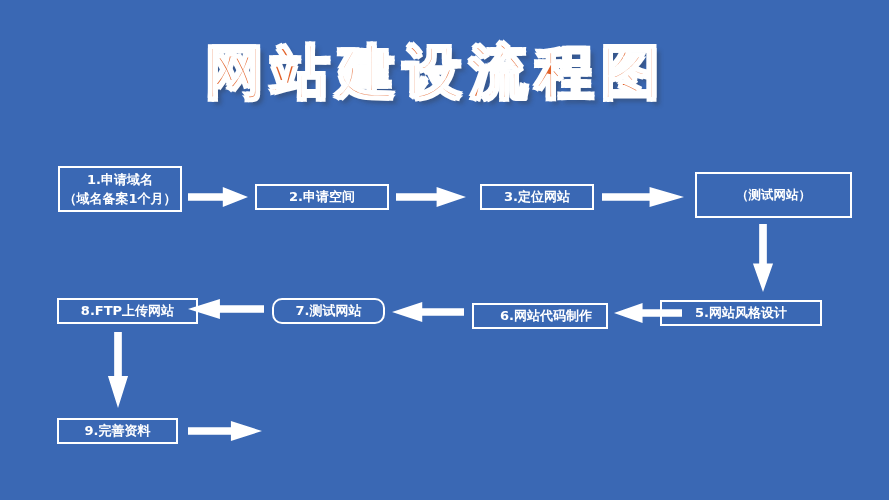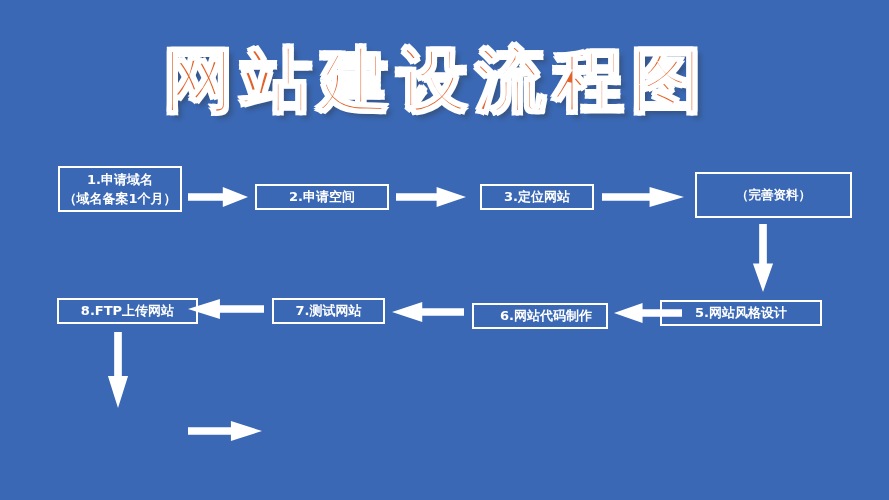--- a/index.html
+++ b/index.html
@@ -12,21 +12,21 @@
     height: 500px;
     background: #3a68b4;
     overflow: hidden;
   }
   .title {
     position: absolute;
     top: 34px;
     left: 0;
     right: 16px;
     text-align: center;
-    font-size: 70px;
+    font-size: 58px;
     font-weight: bold;
     letter-spacing: 8px;
     color: #e2622a;
     -webkit-text-stroke: 2px #ffffff;
     text-shadow:
       -2px -2px 0 #ffffff,
        2px -2px 0 #ffffff,
       -2px  2px 0 #ffffff,
        2px  2px 0 #ffffff,
        5px  5px 4px rgba(50,50,50,0.35);
@@ -51,21 +51,21 @@
   .arrow-right { clip-path: polygon(0 34%, 58% 34%, 58% 8%, 100% 50%, 58% 92%, 58% 66%, 0 66%); }
   .arrow-left  { clip-path: polygon(100% 34%, 42% 34%, 42% 8%, 0 50%, 42% 92%, 42% 66%, 100% 66%); }
   .arrow-down  { clip-path: polygon(34% 0, 66% 0, 66% 58%, 92% 58%, 50% 100%, 8% 58%, 34% 58%); }
 
   #n1  { left: 58px;  top: 166px; width: 124px; height: 46px; }
   #n2  { left: 255px; top: 184px; width: 134px; height: 26px; }
   #n3  { left: 480px; top: 184px; width: 114px; height: 26px; }
   #n4  { left: 695px; top: 172px; width: 157px; height: 46px; font-size: 12.5px; }
   #n5  { left: 660px; top: 300px; width: 162px; height: 26px; }
   #n6  { left: 472px; top: 303px; width: 136px; height: 26px; padding-left: 12px; }
-  #n7  { left: 272px; top: 298px; width: 113px; height: 26px; }
+  #n7  { left: 272px; top: 298px; width: 113px; height: 26px; border-radius: 10px; }
   #n8  { left: 57px;  top: 298px; width: 141px; height: 26px; }
   #n9  { left: 57px;  top: 418px; width: 121px; height: 26px; }
   #n10 { left: 272px; top: 418px; width: 113px; height: 26px; }
 
   #a1 { left: 188px; top: 185px; width: 60px; height: 24px; }
   #a2 { left: 396px; top: 185px; width: 70px; height: 24px; }
   #a3 { left: 602px; top: 185px; width: 82px; height: 24px; }
   #a4 { left: 751px; top: 224px; width: 24px; height: 68px; }
   #a5 { left: 614px; top: 301px; width: 68px; height: 24px; }
   #a6 { left: 392px; top: 300px; width: 72px; height: 24px; }
@@ -93,21 +93,21 @@
 
   <div class="arrow arrow-right" id="a2"></div>
 
   <div class="box" id="n3">
     <span>3.定位网站</span>
   </div>
 
   <div class="arrow arrow-right" id="a3"></div>
 
   <div class="box" id="n4">
-    <span>（完善资料）</span>
+    <span>（测试网站）</span>
   </div>
 
   <div class="arrow arrow-down" id="a4"></div>
 
   <div class="box" id="n5">
     <span>5.网站风格设计</span>
   </div>
 
   <div class="arrow arrow-left" id="a5"></div>
 
@@ -122,17 +122,20 @@
   </div>
 
   <div class="arrow arrow-left" id="a7"></div>
 
   <div class="box" id="n8">
     <span>8.FTP上传网站</span>
   </div>
 
   <div class="arrow arrow-down" id="a8"></div>
 
+  <div class="box" id="n9">
+    <span>9.完善资料</span>
+  </div>
 
   <div class="arrow arrow-right" id="a9"></div>
 
 
 </div>
 
 </body></html>

